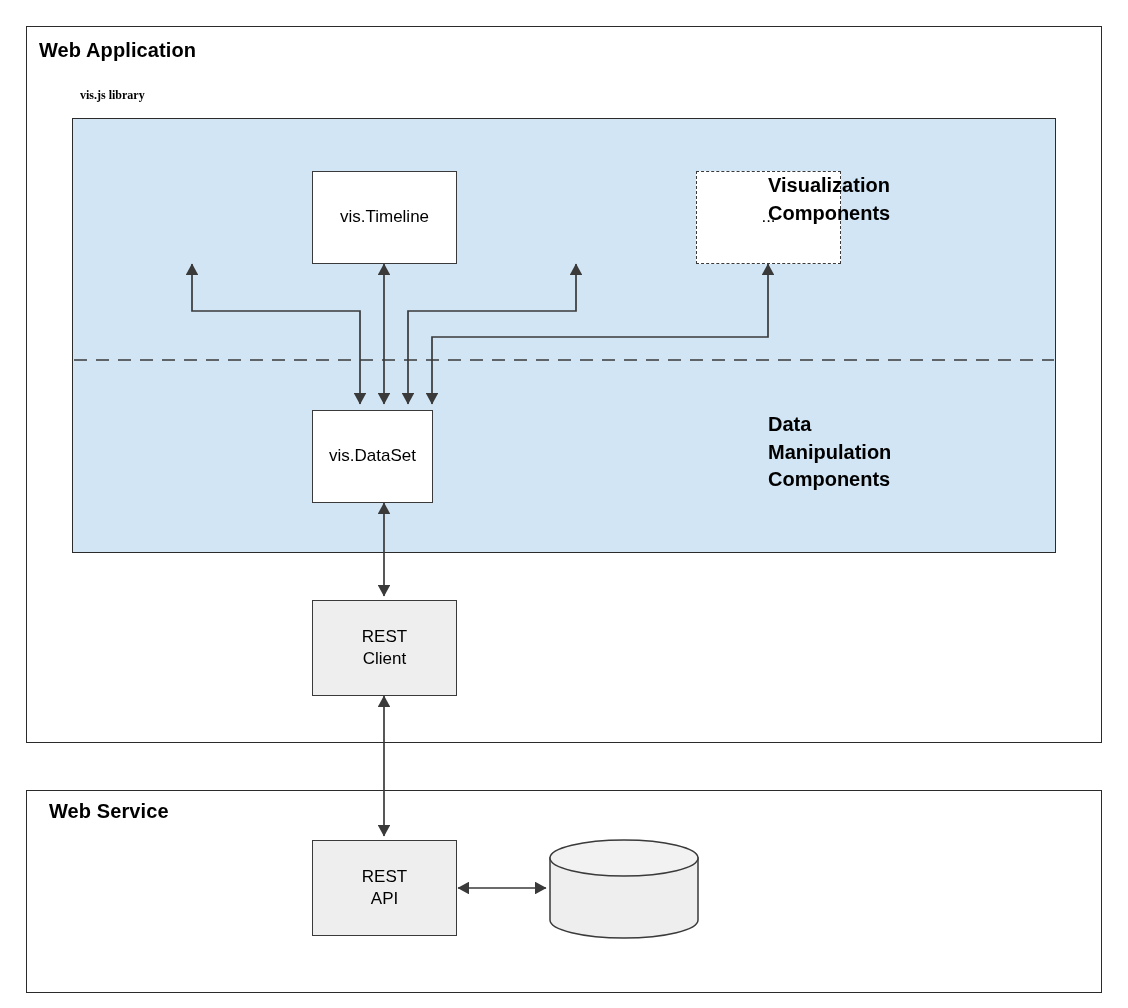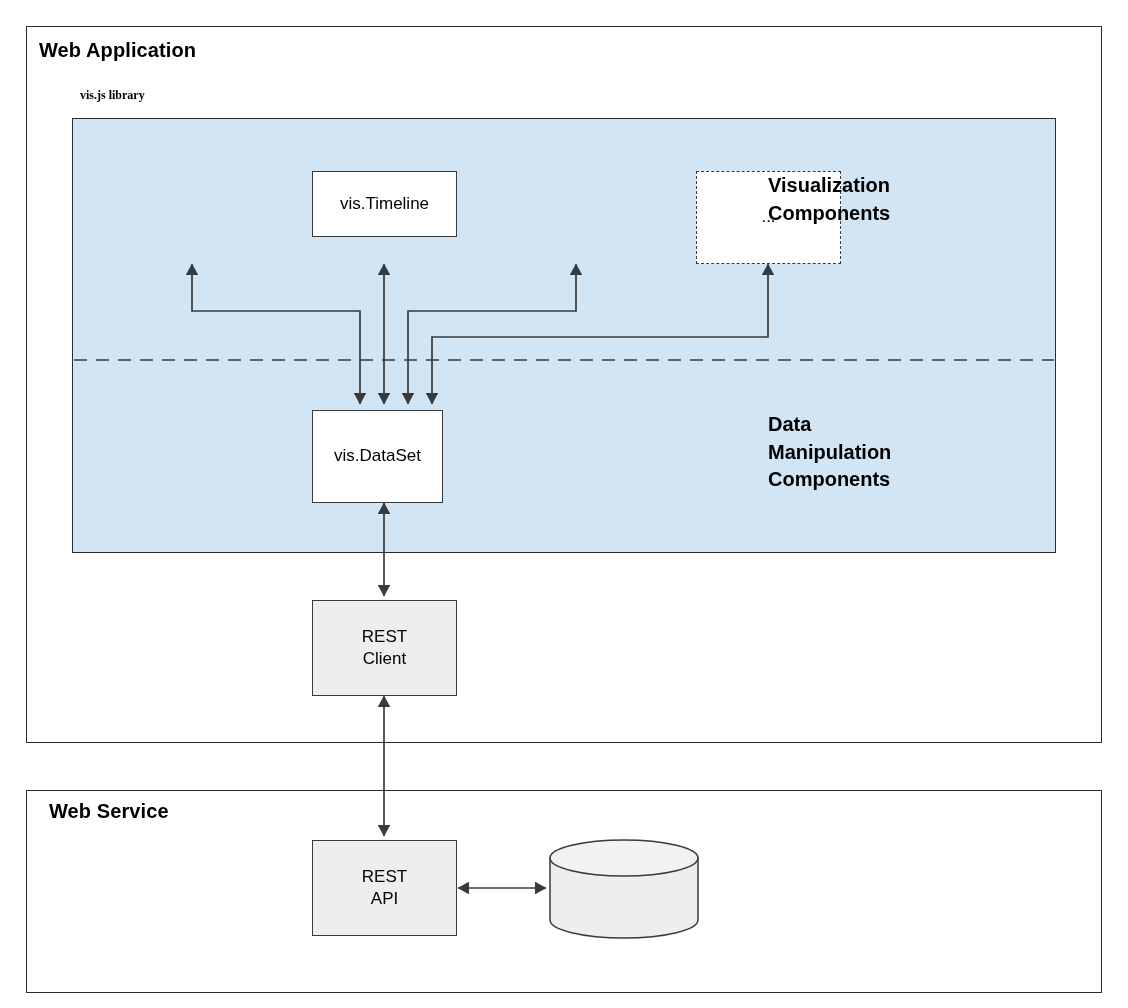--- a/index.html
+++ b/index.html
@@ -94,37 +94,37 @@
 <div id="canvas">
 
   <div class="container-box" style="left:26px; top:26px; width:1076px; height:717px;"></div>
   <div class="container-title" style="left:39px; top:39px;">Web Application</div>
 
   <div class="section-title" style="left:80px; top:88px;">vis.js library</div>
 
   <div class="lib-panel" style="left:72px; top:118px; width:984px; height:435px; background:#d2e5f4;"></div>
 
 
-  <div class="node solid" style="left:312px; top:171px; width:145px; height:66px;">
+  <div class="node solid" style="left:312px; top:171px; width:145px; height:93px;">
     <span>vis.Timeline</span>
   </div>
 
 
   <div class="node dashed" style="left:696px; top:171px; width:145px; height:93px;">
     <span>...</span>
   </div>
 
   <div class="group-label" style="left:768px; top:172px; width:252px;">Visualization
 Components</div>
 
   <div class="group-label" style="left:768px; top:411px; width:252px;">Data
 Manipulation
 Components</div>
 
-  <div class="node solid" style="left:312px; top:410px; width:131px; height:93px;">
+  <div class="node solid" style="left:312px; top:410px; width:121px; height:93px;">
     <span>vis.DataSet</span>
   </div>
 
   <div class="node grey" style="left:312px; top:600px; width:145px; height:96px; white-space:pre-line;">
     <span style="white-space:pre-line;">REST
 Client</span>
   </div>
 
   <div class="container-box" style="left:26px; top:790px; width:1076px; height:203px;"></div>
   <div class="container-title" style="left:39px; top:800px;margin-left:10px;">Web Service</div>

